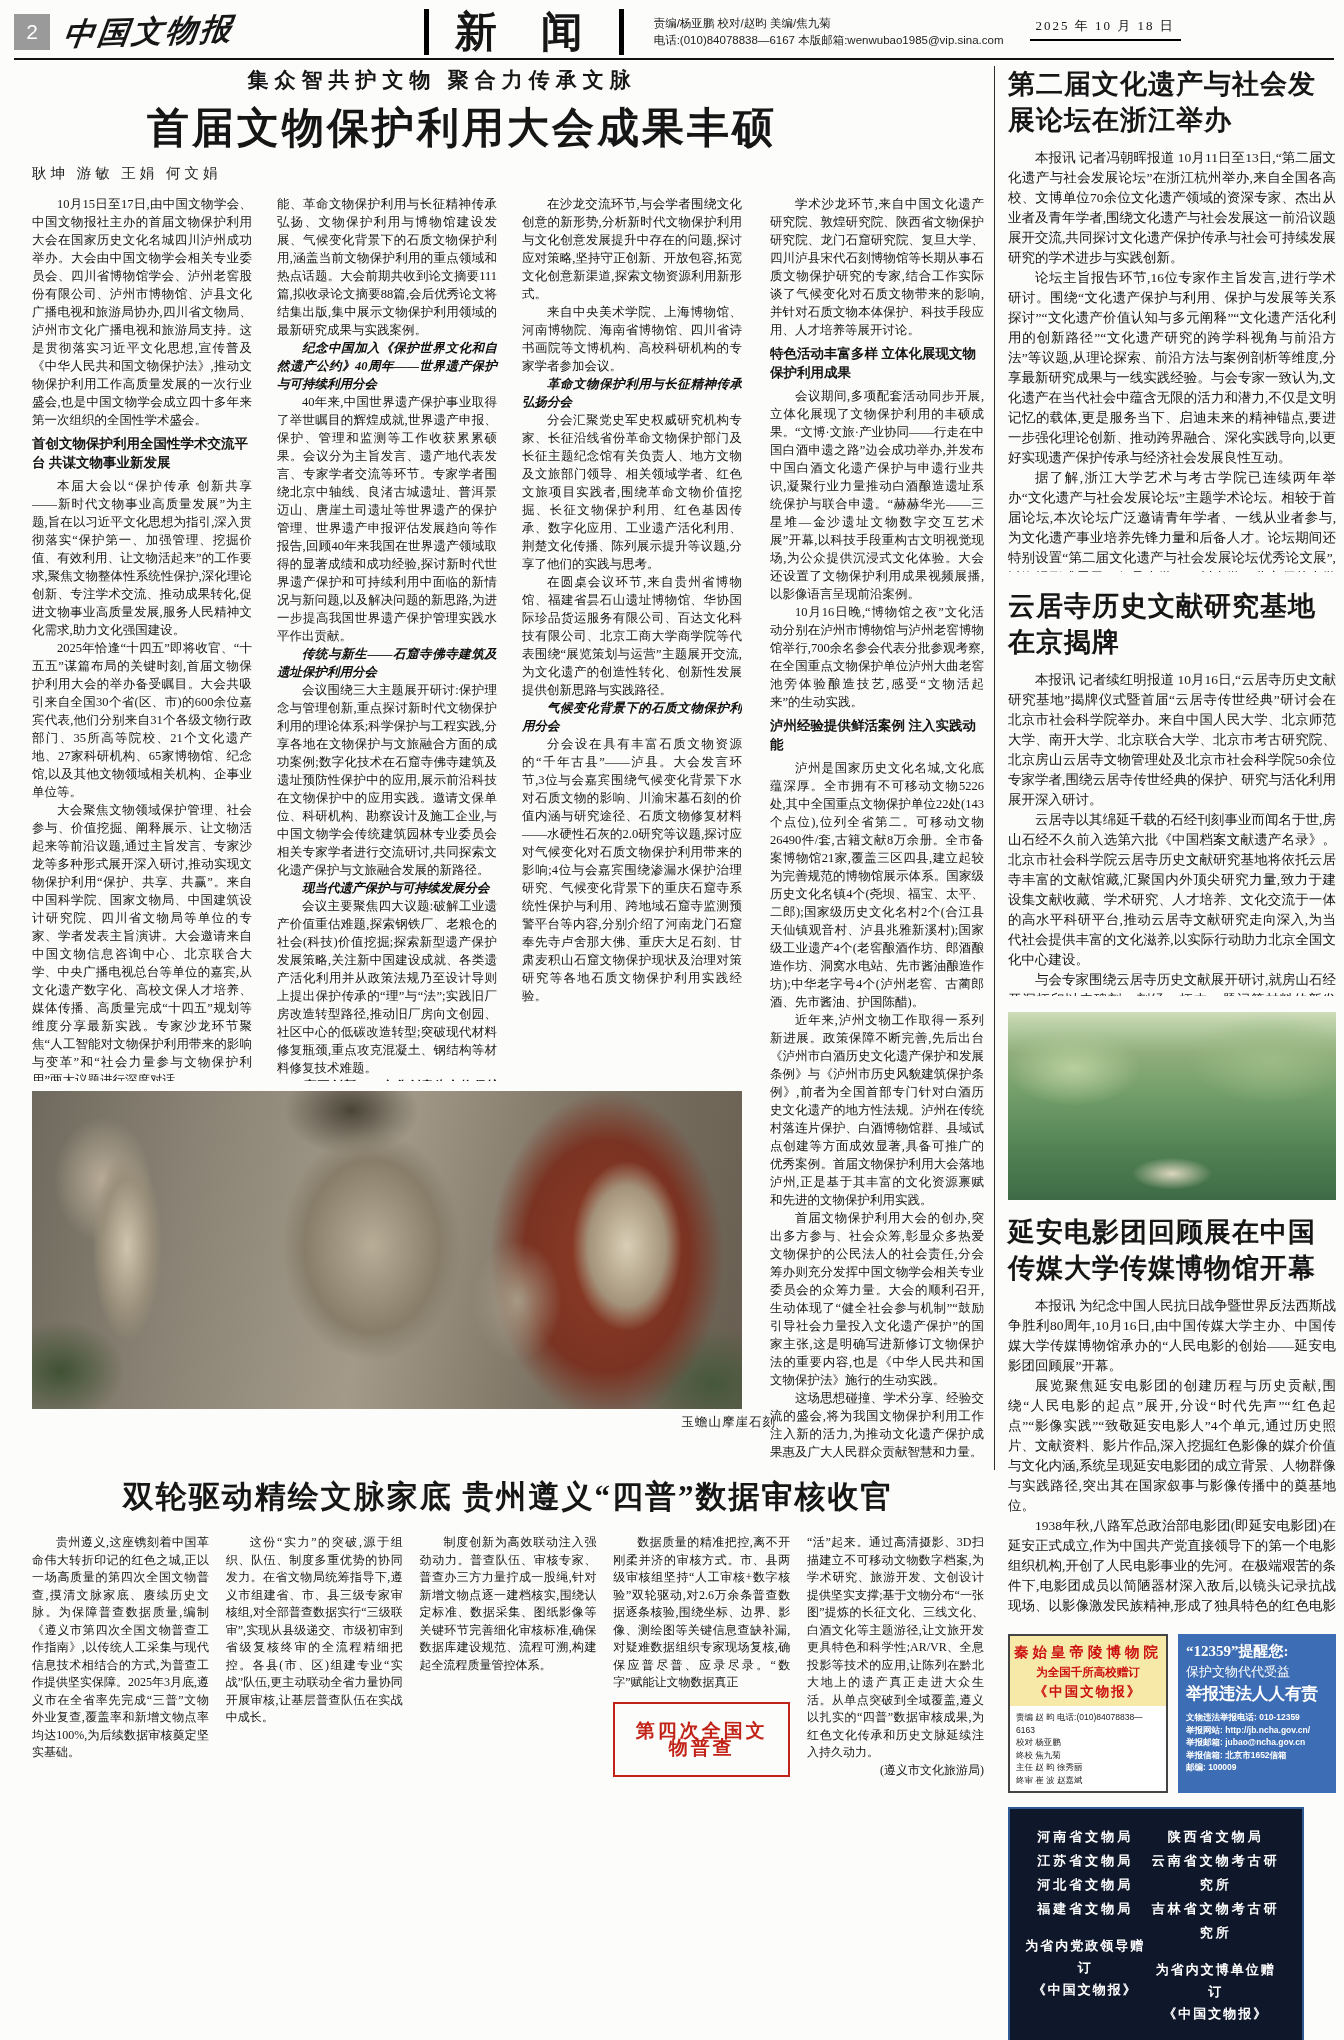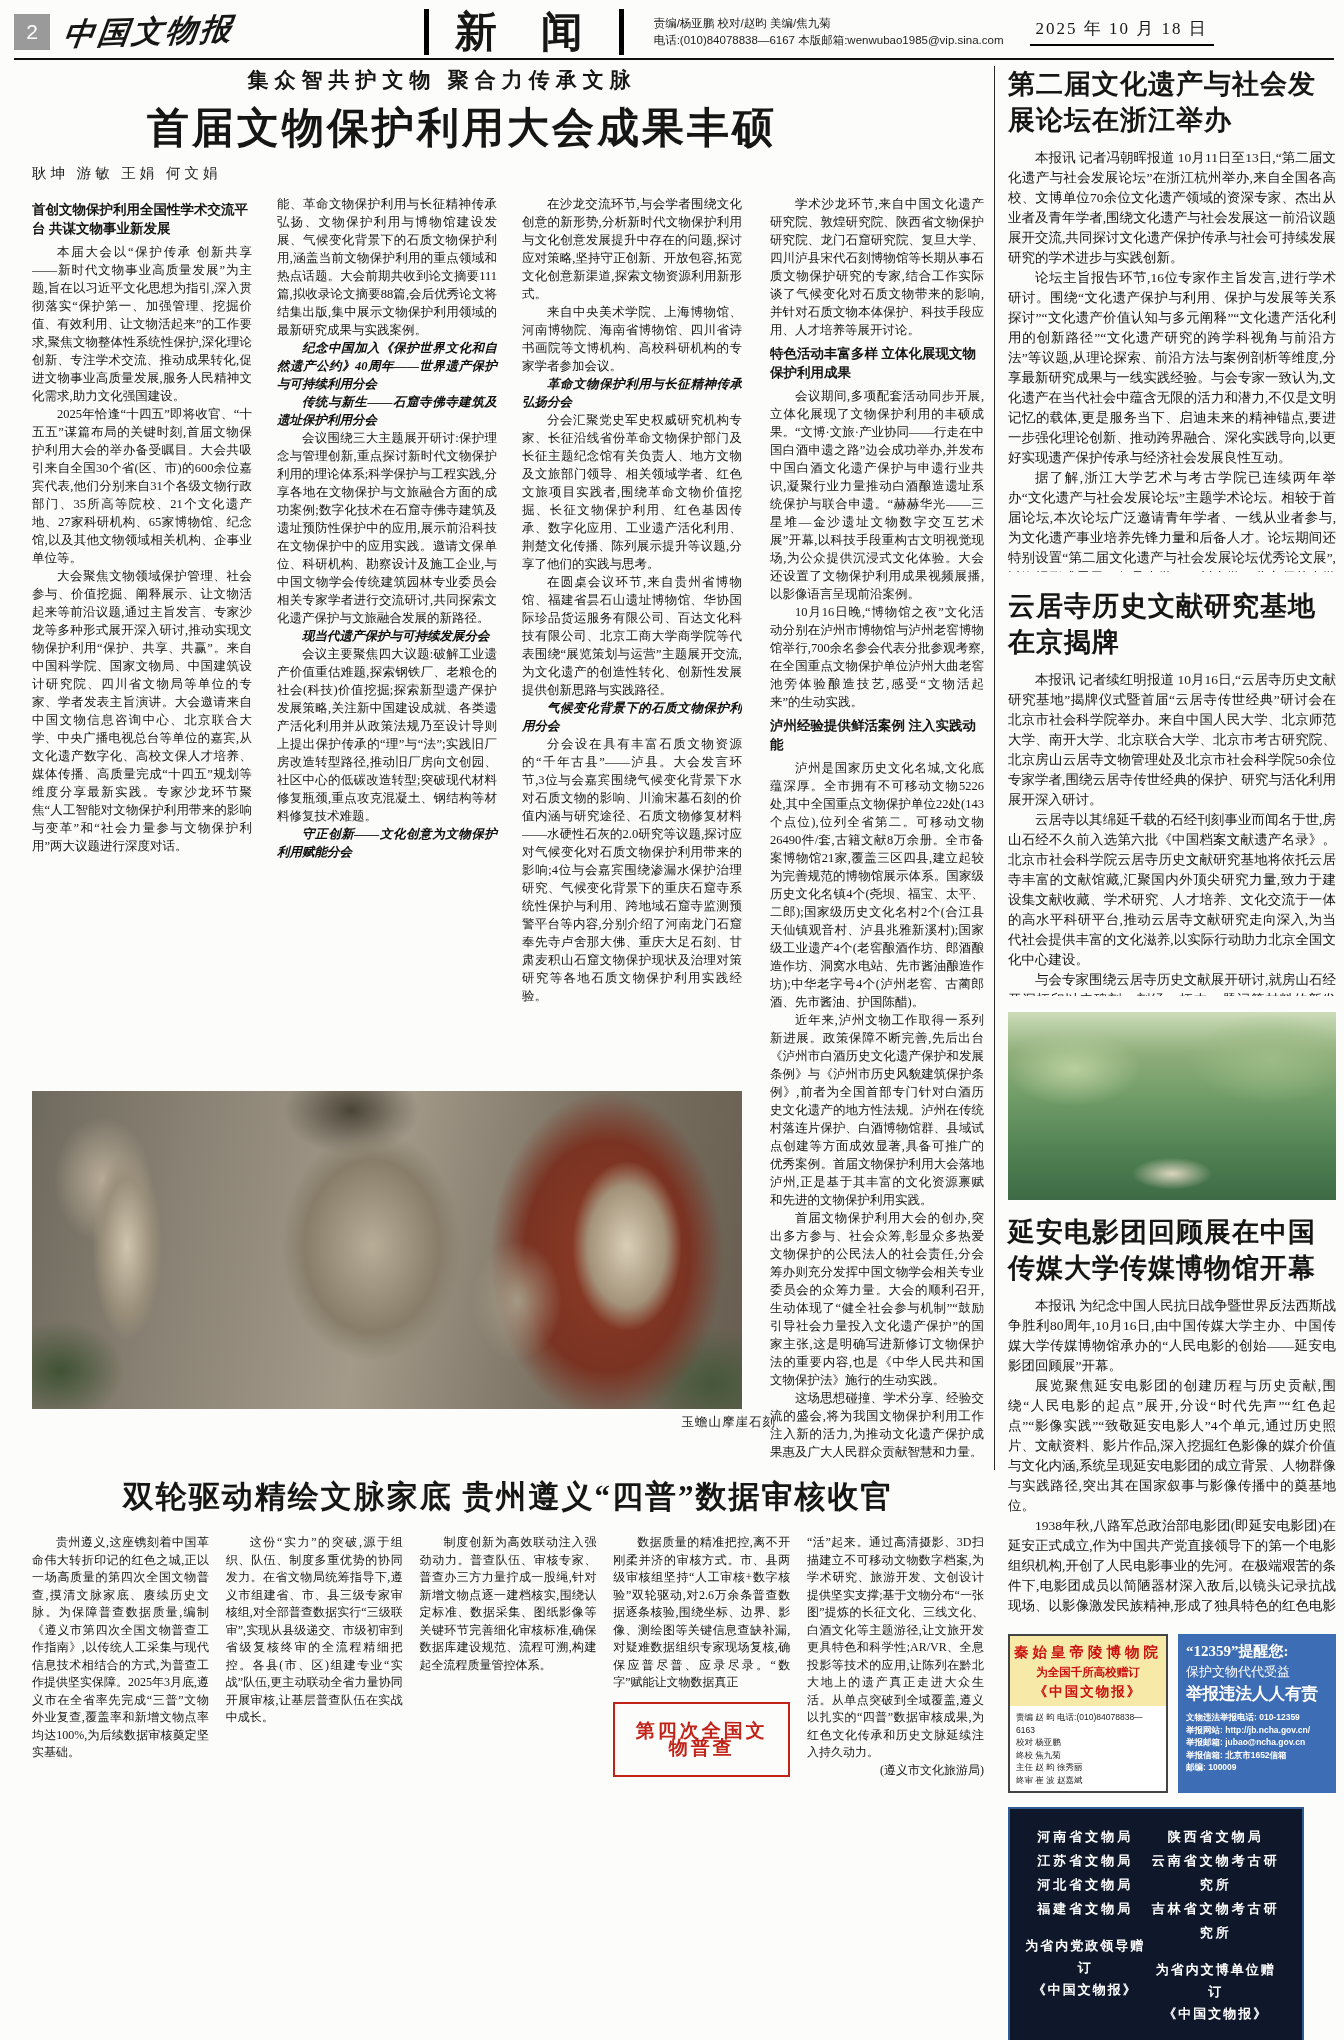--- a/index.html
+++ b/index.html
@@ -12,21 +12,21 @@
   .pageno{width:36px;height:36px;background:#9a9a9a;color:#fff;font-size:21px;
           display:flex;align-items:center;justify-content:center;font-family:"Liberation Sans",sans-serif;}
   .masthead{font-size:31px;font-weight:700;margin-left:14px;letter-spacing:3px;
             transform:skewX(-9deg) rotate(-2deg);font-style:italic;}
   .section-wrap{display:flex;align-items:center;margin-left:190px;}
   .vbar{width:5px;height:46px;background:#000;}
   .section-title{font-size:42px;font-weight:900;letter-spacing:16px;margin:0 20px 0 26px;
                  font-family:"Liberation Sans",sans-serif;}
   .head-right{margin-left:30px;display:flex;align-items:flex-start;gap:26px;}
   .editor-block{font-size:11.5px;line-height:17px;font-family:"Liberation Sans",sans-serif;color:#222;}
-  .date-block{font-size:17px;letter-spacing:2px;border-bottom:2px solid #000;padding:2px 6px 4px 6px;white-space:nowrap;}
+  .date-block{font-size:13px;letter-spacing:2px;border-bottom:2px solid #000;padding:2px 6px 4px 6px;white-space:nowrap;}
 
   
   .main-left{position:absolute;left:32px;top:66px;width:952px;}
   .m-kicker{width:820px;text-align:center;font-size:21px;font-weight:700;letter-spacing:6px;}
   .m-headline{width:860px;text-align:center;font-size:42px;font-weight:900;letter-spacing:3px;margin-top:6px;}
   .m-byline{width:860px;text-align:left;font-size:14.5px;margin-top:8px;letter-spacing:4px;color:#222;}
   .m-body{display:flex;margin-top:12px;}
   .m-cols3{width:710px;}
   .m-cols3-row{display:flex;justify-content:space-between;height:886px;overflow:hidden;}
   .m-col{width:220px;font-size:12.5px;line-height:18px;text-align:justify;}
@@ -122,28 +122,30 @@
   <div class="vrule"></div>
 
   <div class="main-left">
     <div class="m-kicker">集众智共护文物 聚合力传承文脉</div>
     <div class="m-headline">首届文物保护利用大会成果丰硕</div>
     <div class="m-byline">耿坤 游敏 王娟 何文娟</div>
     <div class="m-body">
       <div class="m-cols3">
         <div class="m-cols3-row">
           <div class="m-col">
+              <div class="seg seg-p">10月15日至17日,由中国文物学会、中国文物报社主办的首届文物保护利用大会在国家历史文化名城四川泸州成功举办。大会由中国文物学会相关专业委员会、四川省博物馆学会、泸州老窖股份有限公司、泸州市博物馆、泸县文化广播电视和旅游局协办,四川省文物局、泸州市文化广播电视和旅游局支持。这是贯彻落实习近平文化思想,宣传普及《中华人民共和国文物保护法》,推动文物保护利用工作高质量发展的一次行业盛会,也是中国文物学会成立四十多年来第一次组织的全国性学术盛会。</div>
               <div class="seg seg-h">首创文物保护利用全国性学术交流平台 共谋文物事业新发展</div>
               <div class="seg seg-p">本届大会以“保护传承 创新共享——新时代文物事业高质量发展”为主题,旨在以习近平文化思想为指引,深入贯彻落实“保护第一、加强管理、挖掘价值、有效利用、让文物活起来”的工作要求,聚焦文物整体性系统性保护,深化理论创新、专注学术交流、推动成果转化,促进文物事业高质量发展,服务人民精神文化需求,助力文化强国建设。</div>
               <div class="seg seg-p">2025年恰逢“十四五”即将收官、“十五五”谋篇布局的关键时刻,首届文物保护利用大会的举办备受瞩目。大会共吸引来自全国30个省(区、市)的600余位嘉宾代表,他们分别来自31个各级文物行政部门、35所高等院校、21个文化遗产地、27家科研机构、65家博物馆、纪念馆,以及其他文物领域相关机构、企事业单位等。</div>
               <div class="seg seg-p">大会聚焦文物领域保护管理、社会参与、价值挖掘、阐释展示、让文物活起来等前沿议题,通过主旨发言、专家沙龙等多种形式展开深入研讨,推动实现文物保护利用“保护、共享、共赢”。来自中国科学院、国家文物局、中国建筑设计研究院、四川省文物局等单位的专家、学者发表主旨演讲。大会邀请来自中国文物信息咨询中心、北京联合大学、中央广播电视总台等单位的嘉宾,从文化遗产数字化、高校文保人才培养、媒体传播、高质量完成“十四五”规划等维度分享最新实践。专家沙龙环节聚焦“人工智能对文物保护利用带来的影响与变革”和“社会力量参与文物保护利用”两大议题进行深度对话。</div>
             </div>
           <div class="m-col">
               <div class="seg seg-pc">能、革命文物保护利用与长征精神传承弘扬、文物保护利用与博物馆建设发展、气候变化背景下的石质文物保护利用,涵盖当前文物保护利用的重点领域和热点话题。大会前期共收到论文摘要111篇,拟收录论文摘要88篇,会后优秀论文将结集出版,集中展示文物保护利用领域的最新研究成果与实践案例。</div>
               <div class="seg seg-ih">纪念中国加入《保护世界文化和自然遗产公约》40周年——世界遗产保护与可持续利用分会</div>
+              <div class="seg seg-p">40年来,中国世界遗产保护事业取得了举世瞩目的辉煌成就,世界遗产申报、保护、管理和监测等工作收获累累硕果。会议分为主旨发言、遗产地代表发言、专家学者交流等环节。专家学者围绕北京中轴线、良渚古城遗址、普洱景迈山、唐崖土司遗址等世界遗产的保护管理、世界遗产申报评估发展趋向等作报告,回顾40年来我国在世界遗产领域取得的显著成绩和成功经验,探讨新时代世界遗产保护和可持续利用中面临的新情况与新问题,以及解决问题的新思路,为进一步提高我国世界遗产保护管理实践水平作出贡献。</div>
               <div class="seg seg-ih">传统与新生——石窟寺佛寺建筑及遗址保护利用分会</div>
               <div class="seg seg-p">会议围绕三大主题展开研讨:保护理念与管理创新,重点探讨新时代文物保护利用的理论体系;科学保护与工程实践,分享各地在文物保护与文旅融合方面的成功案例;数字化技术在石窟寺佛寺建筑及遗址预防性保护中的应用,展示前沿科技在文物保护中的应用实践。邀请文保单位、科研机构、勘察设计及施工企业,与中国文物学会传统建筑园林专业委员会相关专家学者进行交流研讨,共同探索文化遗产保护与文旅融合发展的新路径。</div>
               <div class="seg seg-ih">现当代遗产保护与可持续发展分会</div>
               <div class="seg seg-p">会议主要聚焦四大议题:破解工业遗产价值重估难题,探索钢铁厂、老粮仓的社会(科技)价值挖掘;探索新型遗产保护发展策略,关注新中国建设成就、各类遗产活化利用并从政策法规乃至设计导则上提出保护传承的“理”与“法”;实践旧厂房改造转型路径,推动旧厂房向文创园、社区中心的低碳改造转型;突破现代材料修复瓶颈,重点攻克混凝土、钢结构等材料修复技术难题。</div>
               <div class="seg seg-ih">守正创新——文化创意为文物保护利用赋能分会</div>
             </div>
           <div class="m-col">
               <div class="seg seg-p">在沙龙交流环节,与会学者围绕文化创意的新形势,分析新时代文物保护利用与文化创意发展提升中存在的问题,探讨应对策略,坚持守正创新、开放包容,拓宽文化创意新渠道,探索文物资源利用新形式。</div>
               <div class="seg seg-p">来自中央美术学院、上海博物馆、河南博物院、海南省博物馆、四川省诗书画院等文博机构、高校科研机构的专家学者参加会议。</div>
               <div class="seg seg-ih">革命文物保护利用与长征精神传承弘扬分会</div>

